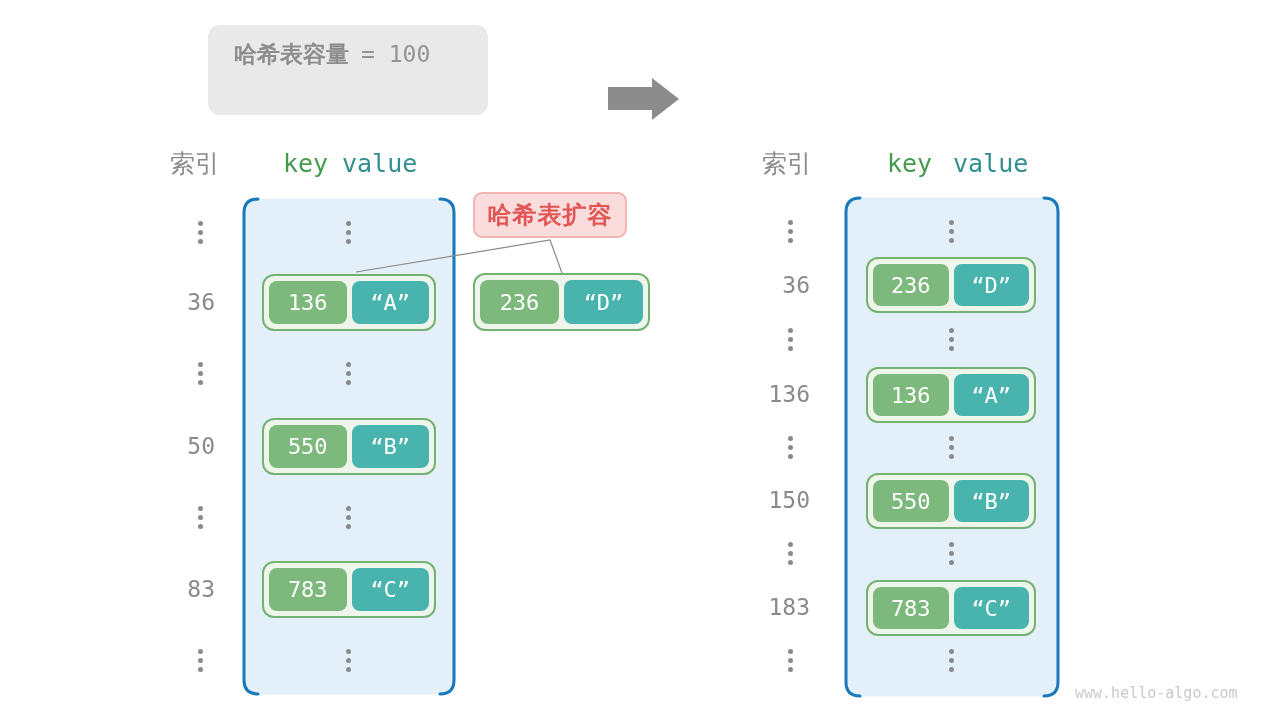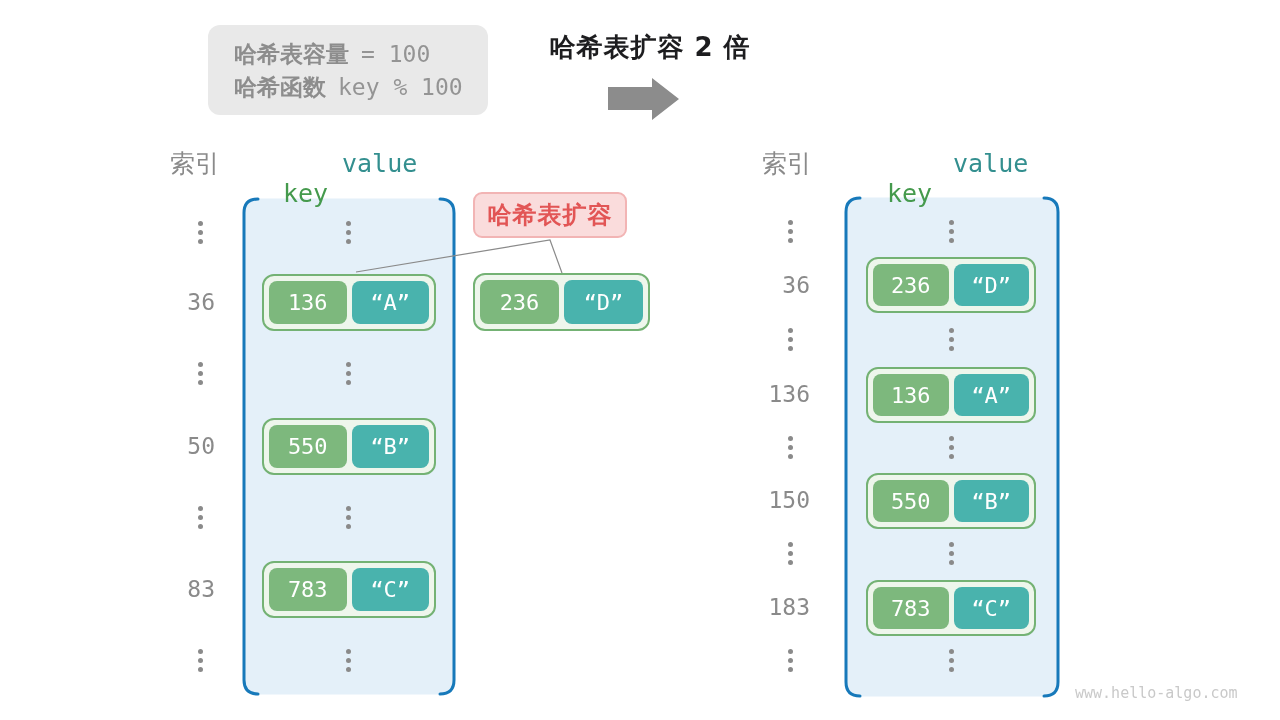--- a/index.html
+++ b/index.html
@@ -13,21 +13,21 @@
   .info-row{height:33px;line-height:33px;font-size:23px;white-space:nowrap;}
   .info-label{font-weight:700;}
   .info-value{font-family:"DejaVu Sans Mono",monospace;margin-left:12px;color:#949494;}
 
   
   .center-title{position:absolute;left:510px;top:30px;width:280px;text-align:center;
                 font-size:26px;font-weight:700;color:#1d1d1f;letter-spacing:1px;white-space:nowrap;}
 
   
   .hdr-index{position:absolute;font-size:25px;color:#8a8a8a;}
-  .hdr-key{position:absolute;font-family:"DejaVu Sans Mono",monospace;font-size:25px;color:#459a4d;margin-top:30px;}
+  .hdr-key{position:absolute;font-family:"DejaVu Sans Mono",monospace;font-size:25px;color:#459a4d;}
   .hdr-value{position:absolute;font-family:"DejaVu Sans Mono",monospace;font-size:25px;color:#338f8f;}
 
   
   .idx{position:absolute;width:60px;text-align:right;font-family:"DejaVu Sans Mono",monospace;
        font-size:23px;color:#8a8a8a;line-height:26px;}
 
   
   .pair{position:absolute;display:flex;gap:5px;padding:5px;box-sizing:border-box;
         background:#eef6ec;border:2px solid #74b274;border-radius:12px;}
   .pill{flex:1;display:flex;align-items:center;justify-content:center;border-radius:8px;
@@ -66,27 +66,23 @@
   </svg>
 
   <svg class="abs" style="left:0;top:0" width="1280" height="720" viewBox="0 0 1280 720">
     <polyline points="356,272 550,240 562,273" fill="none" stroke="#8a8a8a" stroke-width="1.2"></polyline>
   </svg>
 
   <div class="info-box" style="left:208px;top:25px;width:280px;height:90px">
     <div class="info-row">
       <span class="info-label">哈希表容量</span><span class="info-value">= 100</span>
     </div>
-    <div class="info-row">
-      <span class="info-label">哈希函数</span><span class="info-value">key % 100</span>
-    </div>
-  </div>
-
-
-  <div class="center-title">哈希表扩容 2 倍</div>
+  </div>
+
+
   <svg class="abs" style="left:603px;top:76px" width="80" height="46" viewBox="0 0 80 46">
     <polygon points="5,11 49,11 49,2 76,23 49,44 49,34 5,34" fill="#8c8c8c"></polygon>
   </svg>
 
   <div class="hdr-index" style="left:170px;top:147px">索引</div>
   <div class="hdr-key" style="left:283px;top:149px">key</div>
   <div class="hdr-value" style="left:342px;top:149px">value</div>
 
   <div class="hdr-index" style="left:762px;top:147px">索引</div>
   <div class="hdr-key" style="left:887px;top:149px">key</div>

